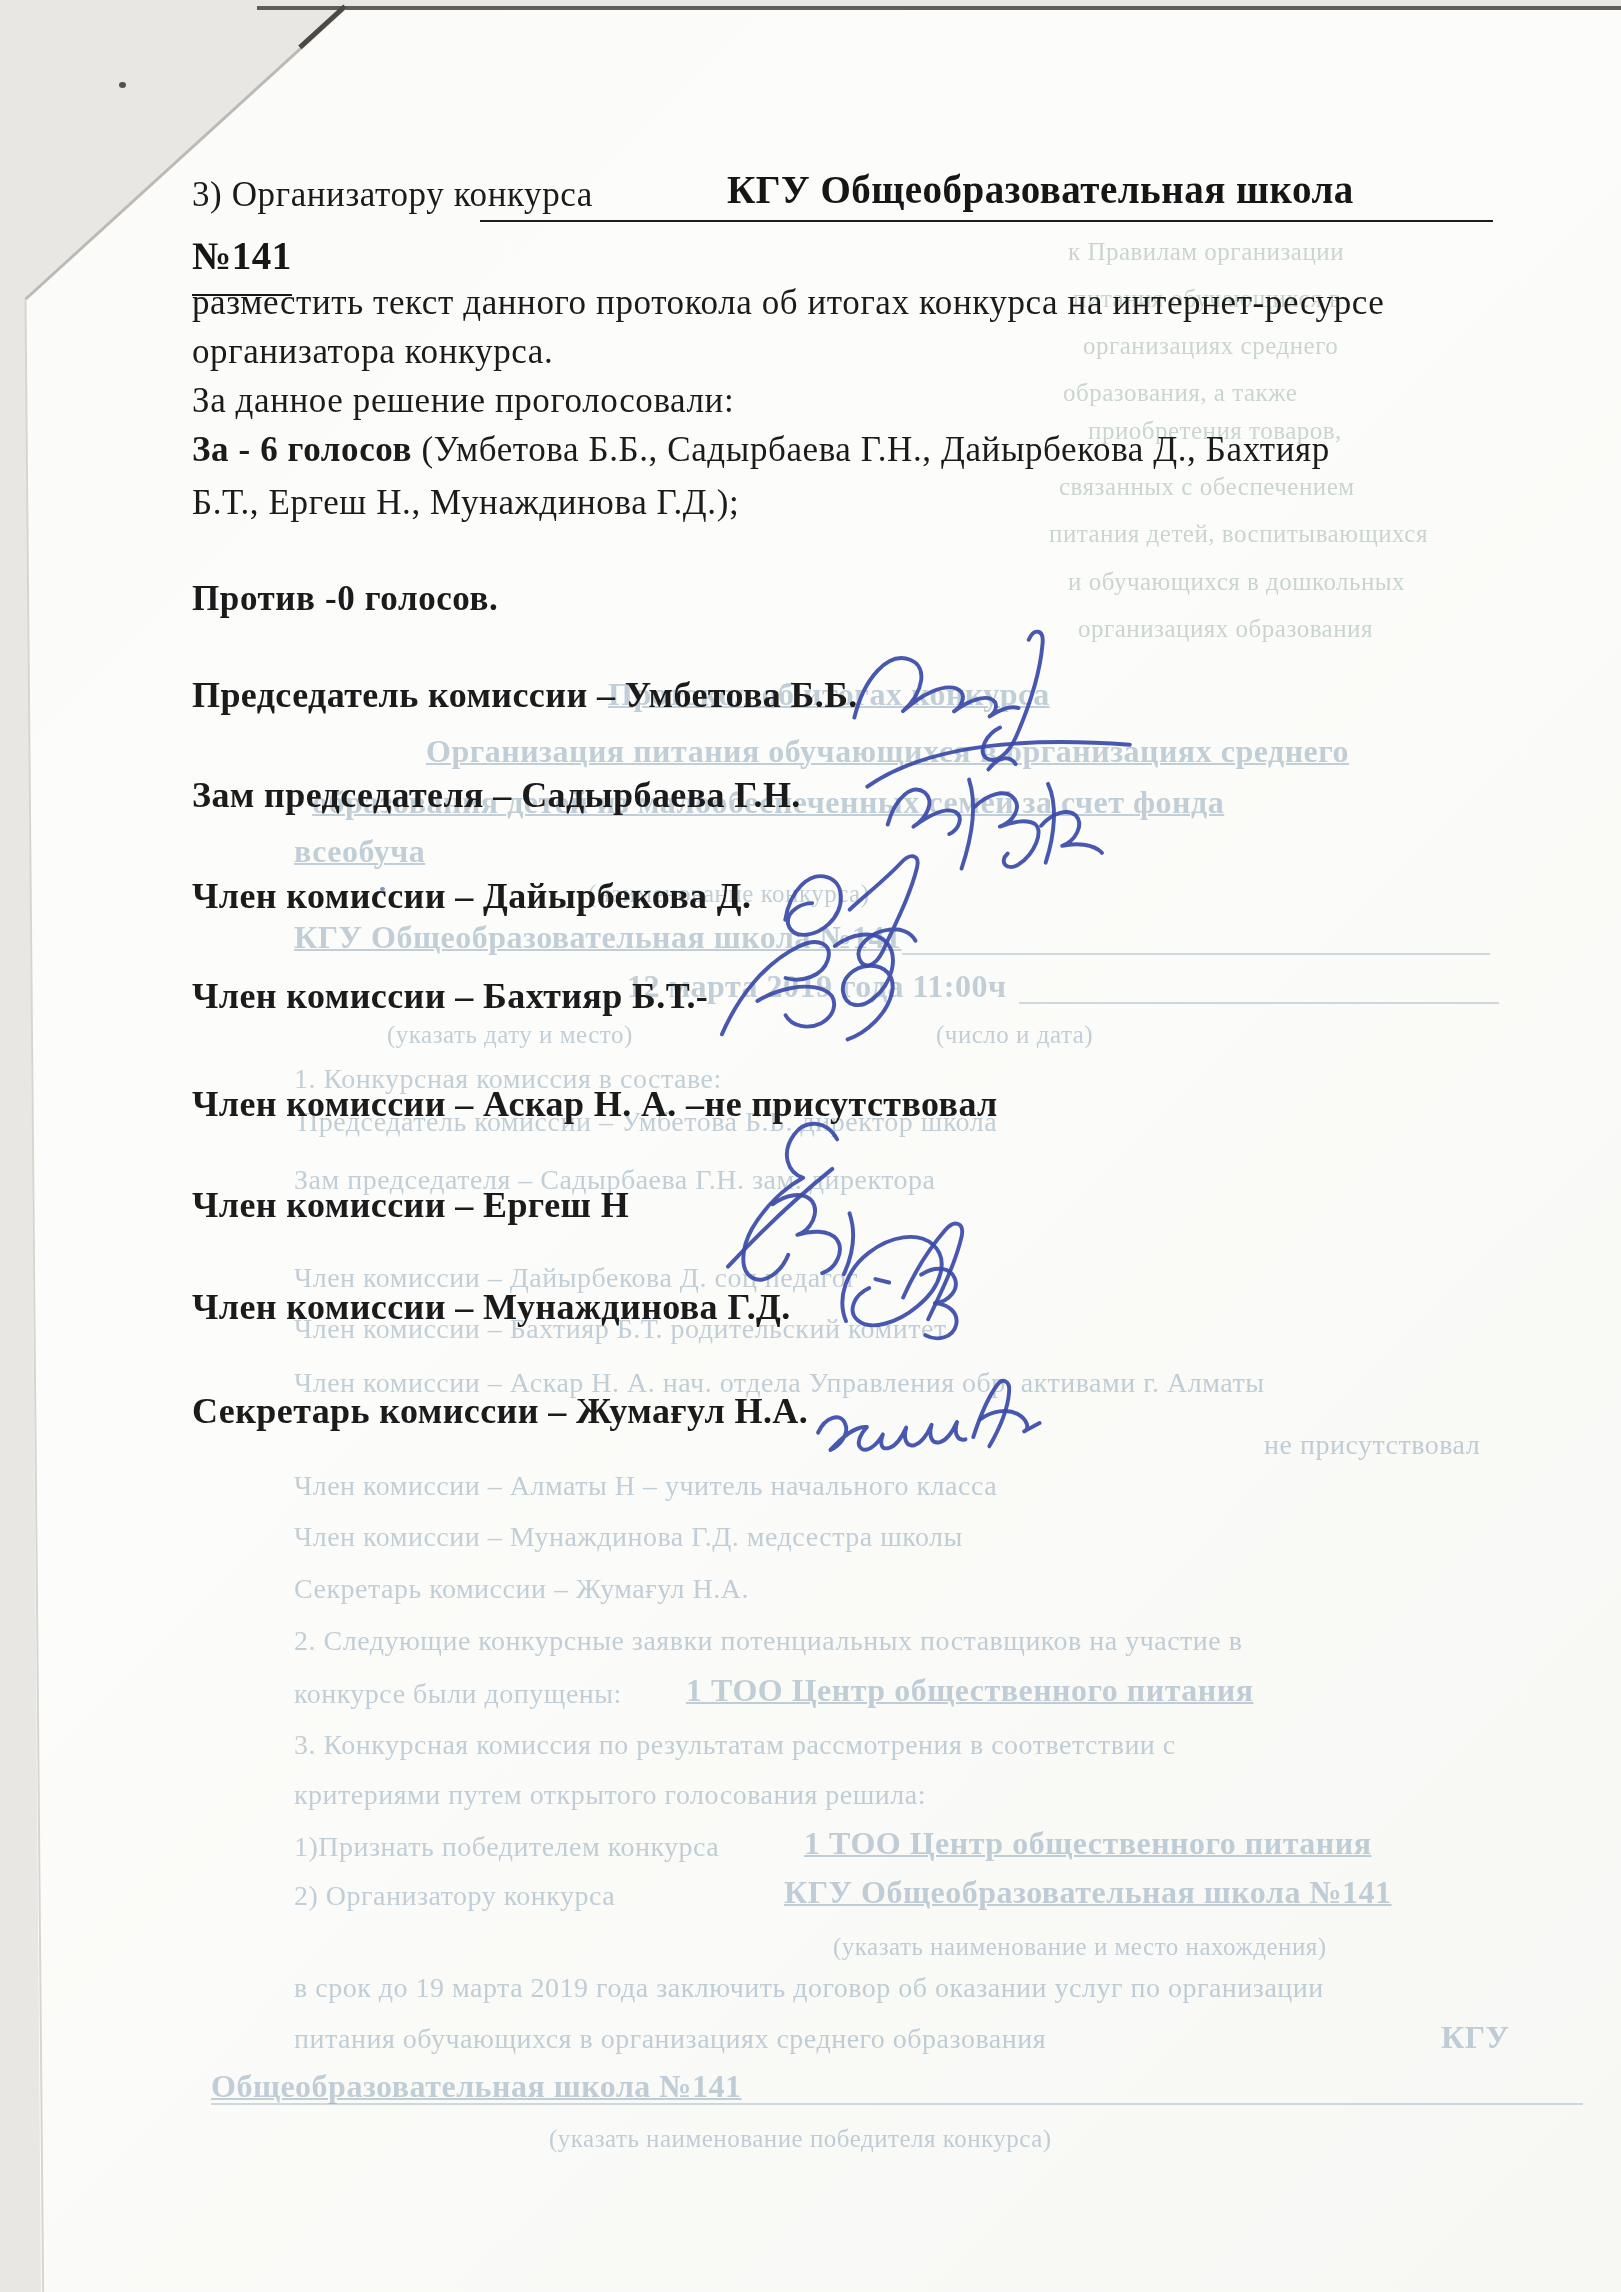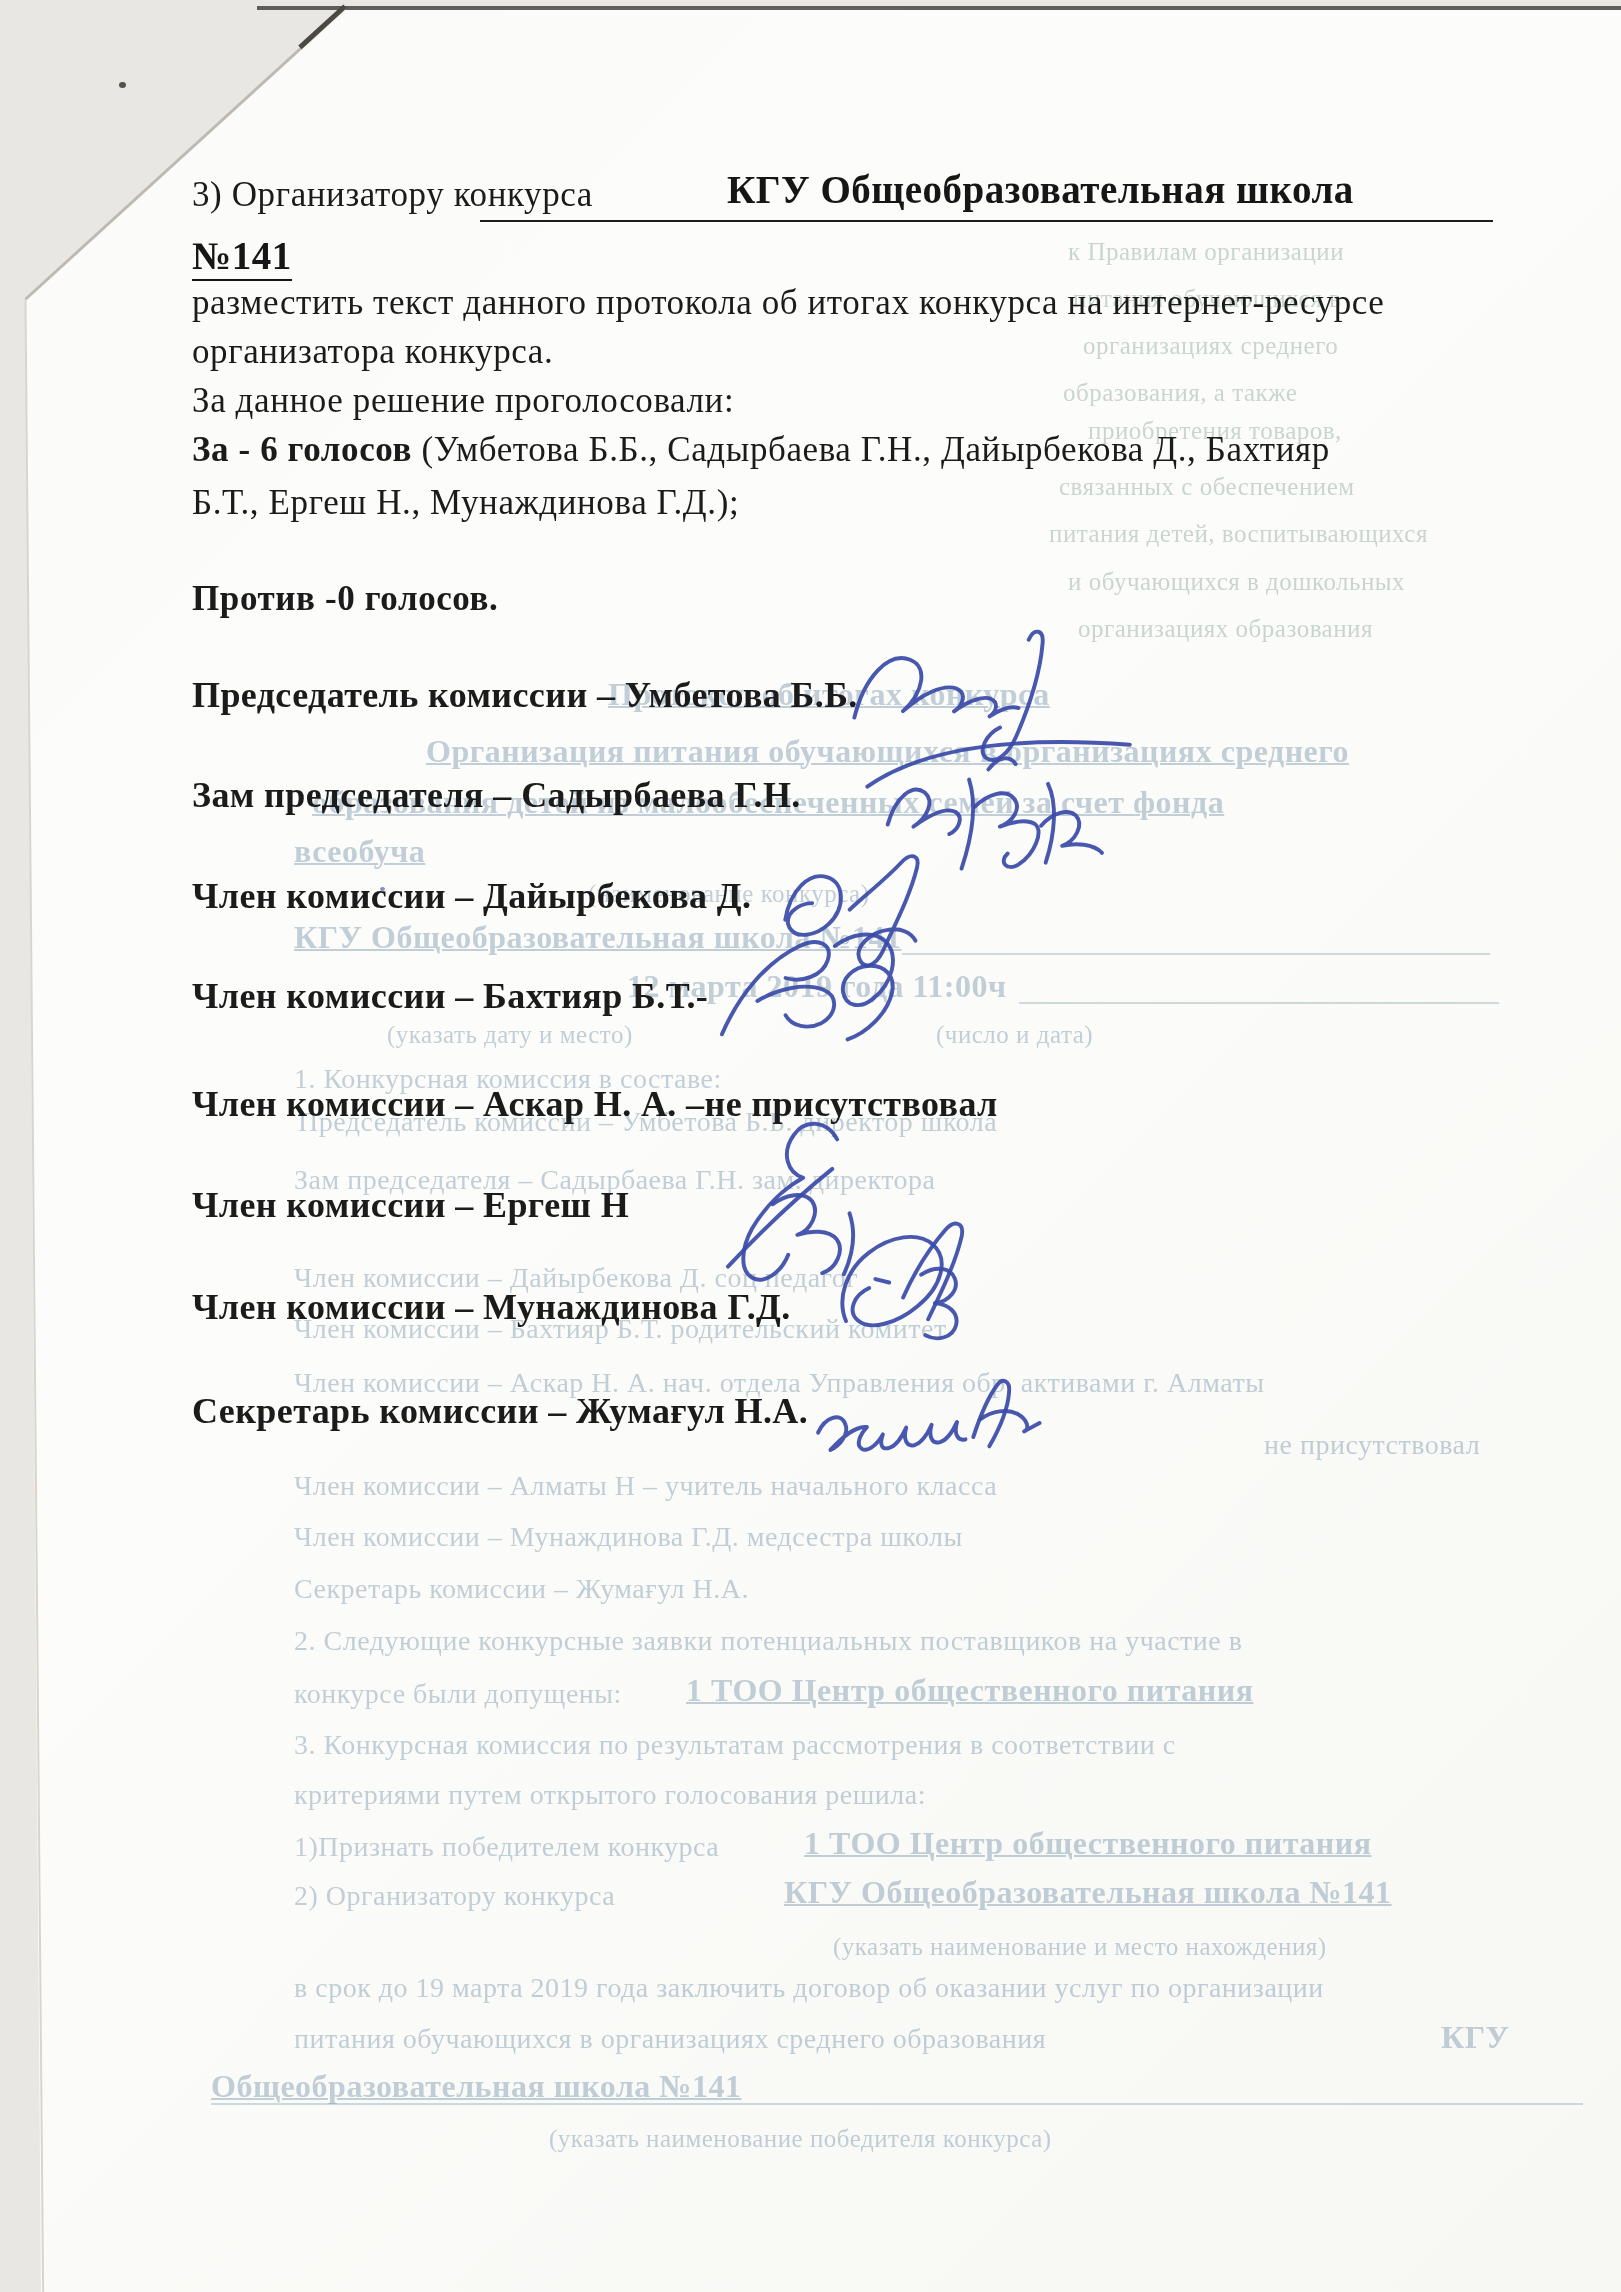--- a/index.html
+++ b/index.html
@@ -29,21 +29,21 @@
     letter-spacing:0.6px;white-space:nowrap;
   }
   .bold{font-weight:bold;}
   .sig-line{font-size:36px;font-weight:bold;letter-spacing:0.4px;}
   .blank-line{
     position:absolute;border-bottom:2.9px solid #1d1d1d;
   }
   .org-value{
     font-size:39px;font-weight:bold;color:#161616;letter-spacing:0.5px;white-space:nowrap;
   }
-  .u-self{border-bottom:2.9px solid #161616;padding-bottom:2px;}
+  .u-self{border-bottom:2.9px solid #161616;padding-bottom:17px;}
   
   .bt{
     position:absolute;color:rgba(112,142,168,.42);white-space:nowrap;
     filter:blur(0.5px);letter-spacing:0.5px;
   }
   .bt-big{font-size:32px;font-weight:bold;}
   .bt-md{font-size:28px;}
   .bt-sm{font-size:25px;}
   .bt-u{text-decoration:underline;text-decoration-thickness:2px;}
   .bt-green{color:rgba(125,155,140,.40);}

